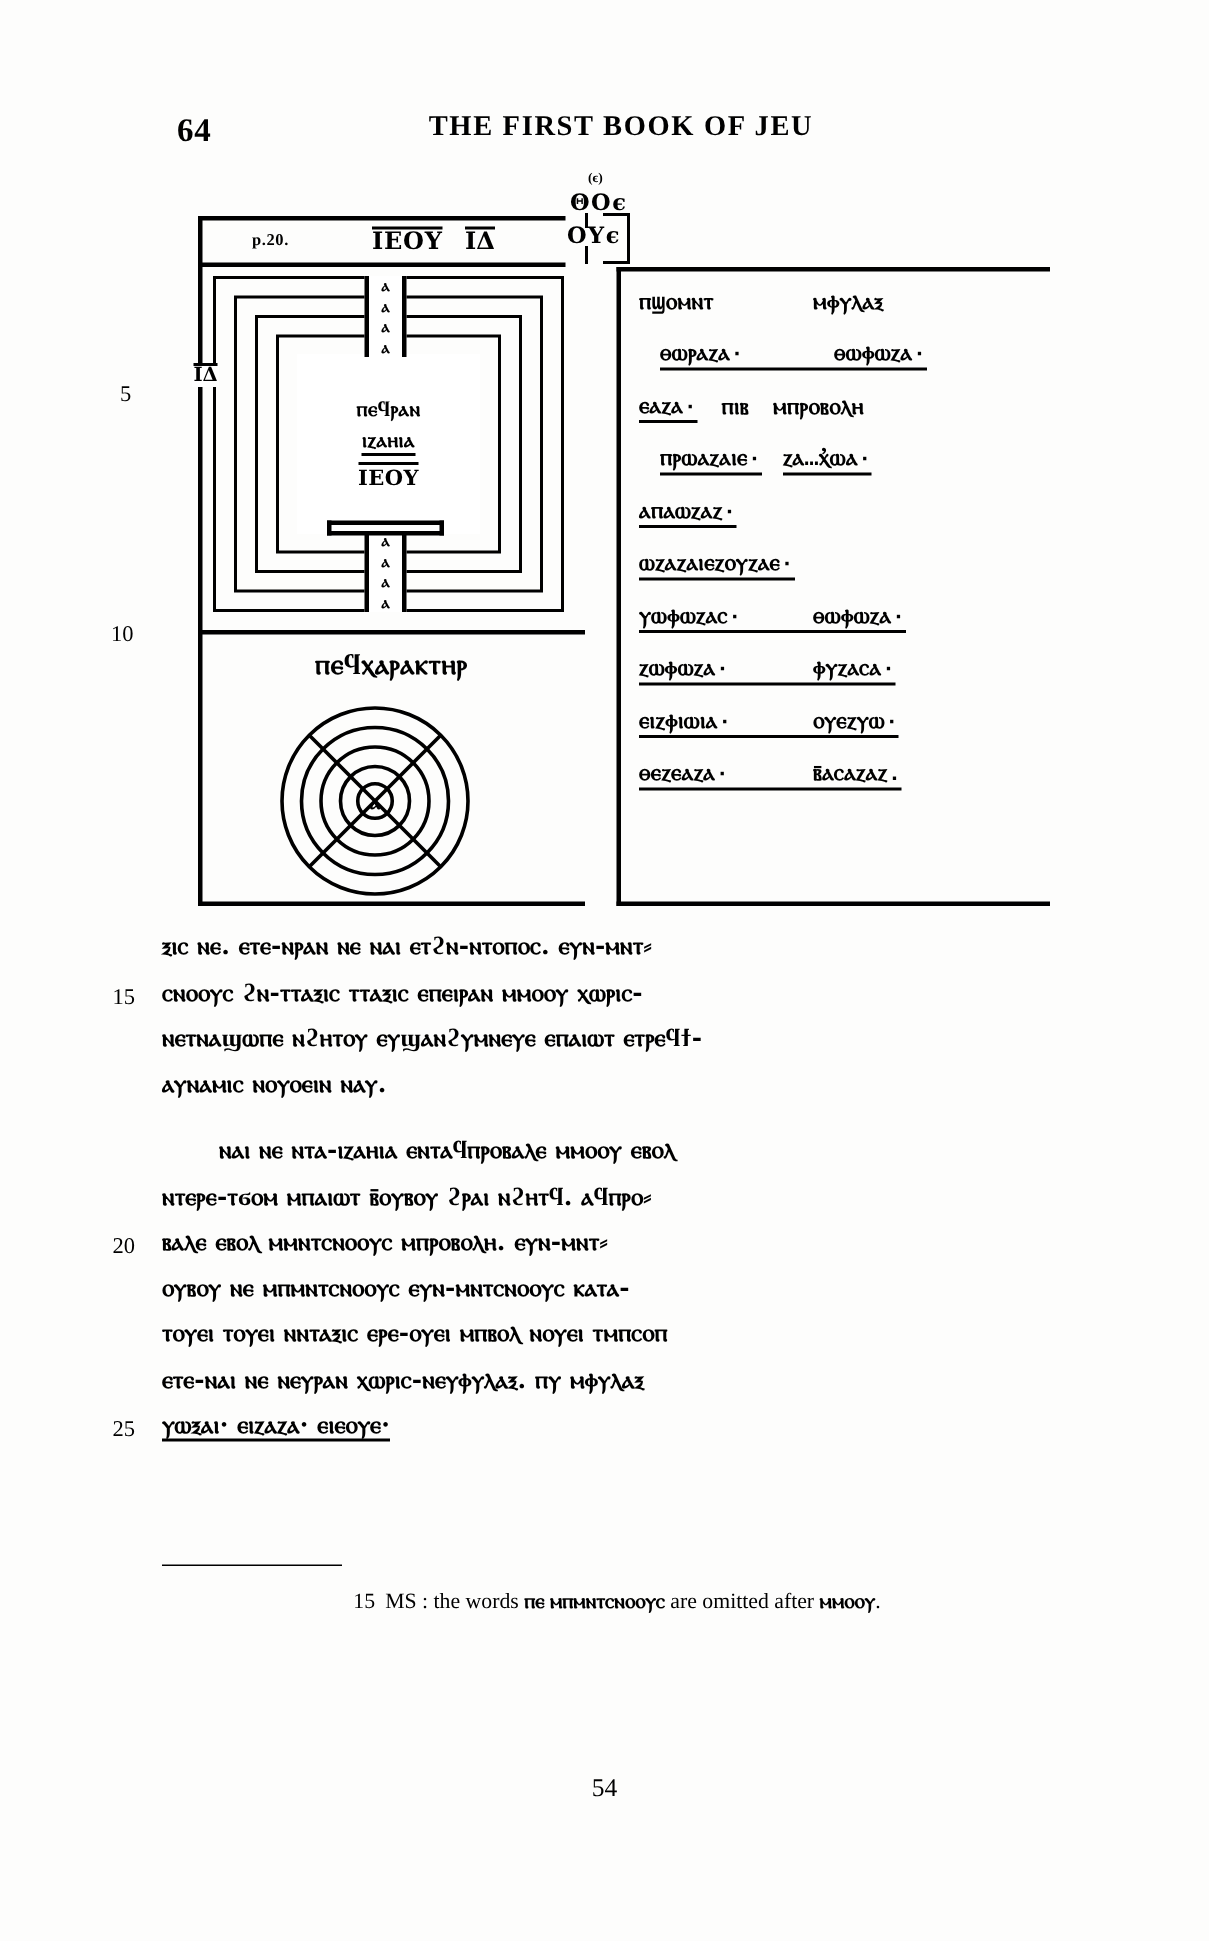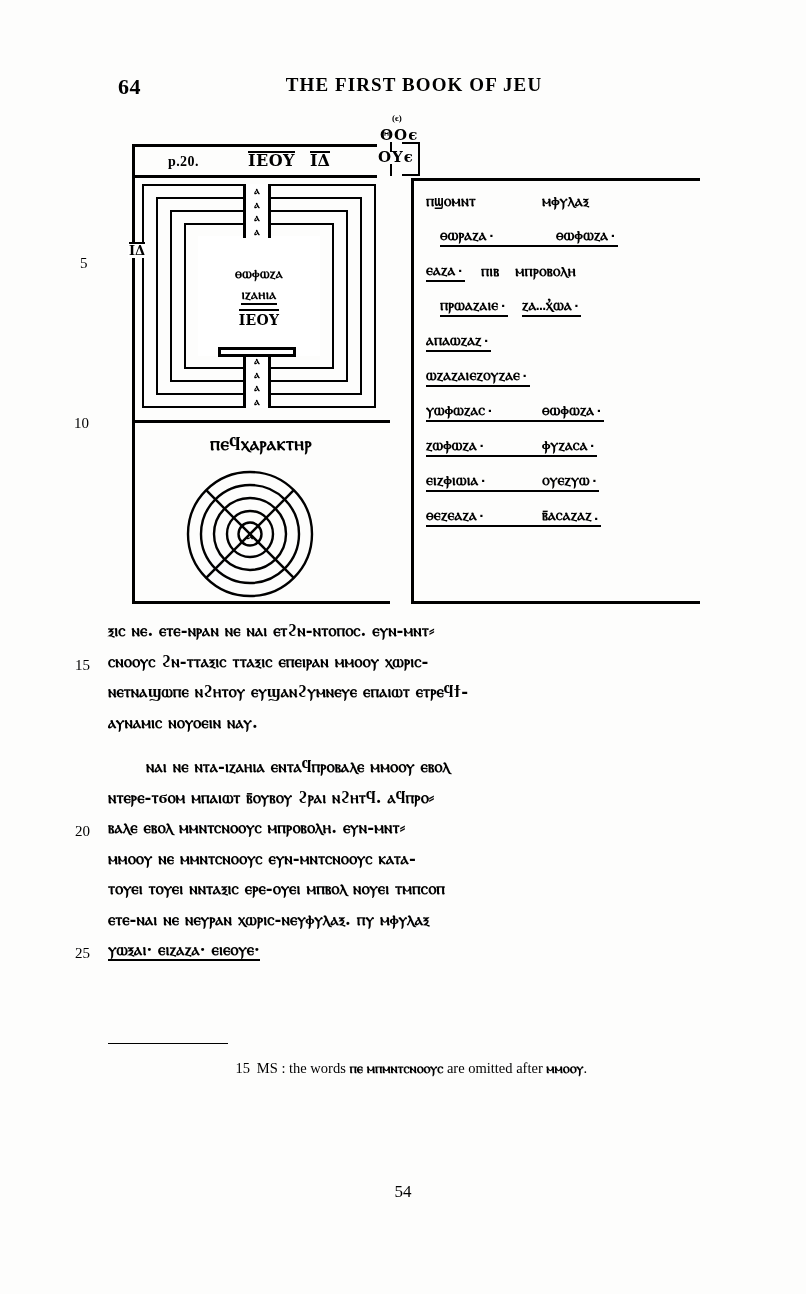--- a/index.html
+++ b/index.html
@@ -60,21 +60,21 @@
     width: 245px;
     height: 34px;
     border-top: 3px solid #000;
     border-bottom: 3px solid #000;
     box-sizing: border-box;
   }
   .pref {
     position: absolute;
     left: 36px;
     top: 7px;
-    font-size: 14px;
+    font-size: 11px;
     font-weight: 700;
     letter-spacing: 0.4px;
   }
   .ieou-head {
     position: absolute;
     left: 116px;
     top: 4px;
     font-size: 16px;
     font-weight: 700;
     font-family: "DejaVu Serif", serif;
@@ -427,21 +427,21 @@
       <div class="nest n1"></div>
       <div class="nest n2"></div>
       <div class="nest n3"></div>
       <div class="nest n4"></div>
       <div class="nest n5"></div>
 
       <div class="ch-mask" style="top:0px; height:54px;"></div>
       <div class="ch-mask" style="top:170px; height:54px;"></div>
 
       <div class="inner-label">
-        <div>ⲑⲱⲫⲱⲍⲁ</div>
+        <div>ⲡⲉϥⲣⲁⲛ</div>
         <div class="und">ⲓⲍⲁⲏⲓⲁ</div>
         <div class="ovl2">ΙΕΟΥ</div>
       </div>
 
       <div class="channel ch-top">
         <div class="cell">ⲁ</div>
         <div class="cell">ⲁ</div>
         <div class="cell">ⲁ</div>
         <div class="cell">ⲁ</div>
       </div>
@@ -556,21 +556,21 @@
     <div class="bt-line">
       <span class="lnum"></span>
       <span>ⲛⲧⲉⲣⲉ-ⲧϭⲟⲙ ⲙⲡⲁⲓⲱⲧ ⲃ̄ⲟⲩⲃⲟⲩ ϩⲣⲁⲓ ⲛϩⲏⲧϥ.  ⲁϥⲡⲣⲟ⸗</span>
     </div>
     <div class="bt-line">
       <span class="lnum">20</span>
       <span>ⲃⲁⲗⲉ ⲉⲃⲟⲗ ⲙⲙⲛⲧⲥⲛⲟⲟⲩⲥ ⲙⲡⲣⲟⲃⲟⲗⲏ.  ⲉⲩⲛ-ⲙⲛⲧ⸗</span>
     </div>
     <div class="bt-line">
       <span class="lnum"></span>
-      <span>ⲙⲙⲟⲟⲩ ⲛⲉ ⲙⲙⲛⲧⲥⲛⲟⲟⲩⲥ ⲉⲩⲛ-ⲙⲛⲧⲥⲛⲟⲟⲩⲥ ⲕⲁⲧⲁ-</span>
+      <span>ⲟⲩⲃⲟⲩ ⲛⲉ ⲙⲡⲙⲛⲧⲥⲛⲟⲟⲩⲥ ⲉⲩⲛ-ⲙⲛⲧⲥⲛⲟⲟⲩⲥ ⲕⲁⲧⲁ-</span>
     </div>
     <div class="bt-line">
       <span class="lnum"></span>
       <span>ⲧⲟⲩⲉⲓ ⲧⲟⲩⲉⲓ ⲛⲛⲧⲁⲝⲓⲥ ⲉⲣⲉ-ⲟⲩⲉⲓ ⲙⲡⲃⲟⲗ ⲛⲟⲩⲉⲓ ⲧⲙⲡⲥⲟⲡ</span>
     </div>
     <div class="bt-line">
       <span class="lnum"></span>
       <span>ⲉⲧⲉ-ⲛⲁⲓ ⲛⲉ ⲛⲉⲩⲣⲁⲛ ⲭⲱⲣⲓⲥ-ⲛⲉⲩⲫⲩⲗⲁⲝ. ⲡⲩ ⲙⲫⲩⲗⲁⲝ</span>
     </div>
     <div class="bt-line">

